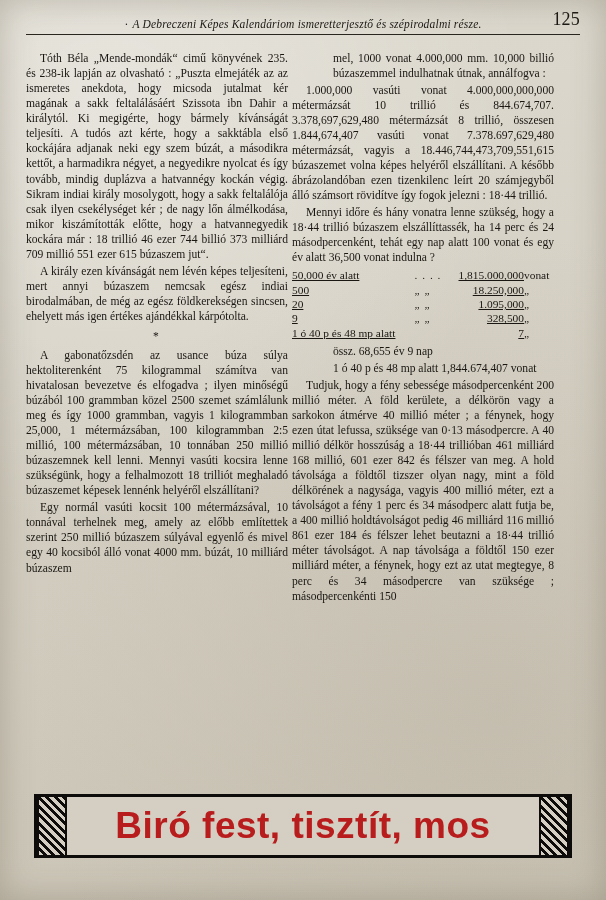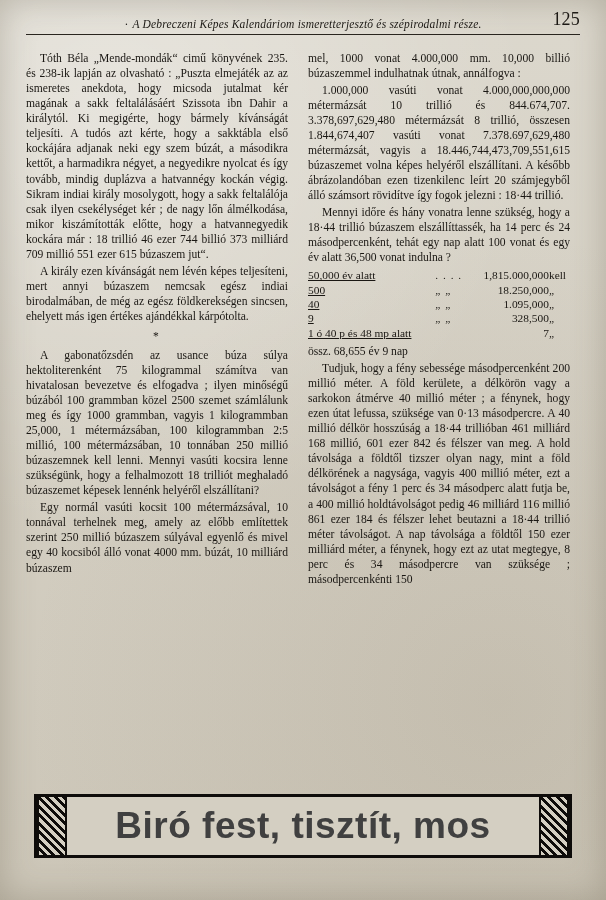--- a/index.html
+++ b/index.html
@@ -84,33 +84,33 @@
     margin-bottom: 14px;
   }
   .byline b {
     font-style: italic;
     font-weight: bold;
   }
 
   
   .cols {
     display: flex;
-    gap: 20px;
+    gap: 4px;
     font-size: 11.6px;
     line-height: 1.30;
     text-align: justify;
   }
   .col {
     width: 262px;
   }
   p {
     margin: 0 0 0.15em 0;
     text-indent: 14px;
   }
-  p.noind { text-indent: 0; }
+  p.noind { text-indent: 0; margin-left: 41px; }
   .sep {
     text-align: center;
     margin: 5px 0 4px 0;
     text-indent: 0;
     letter-spacing: 2px;
   }
 
   
   .numtable {
     margin: 3px 0 4px 0;
@@ -119,21 +119,21 @@
     width: 100%;
     border-collapse: collapse;
   }
   .numtable td {
     padding: 0;
     white-space: nowrap;
     vertical-align: baseline;
   }
   .nt-label { text-align: left; padding-right: 2px; text-decoration: underline; }
   .nt-dots  { text-align: left; letter-spacing: 1px; }
-  .nt-val   { text-align: right; padding-right: 4px; }
+  .nt-val   { text-align: right; padding-right: 4px; text-decoration: underline; }
   .nt-unit  { text-align: left; }
 
   
   .ad {
     position: absolute;
     left: 34px;
     right: 34px;
     bottom: 42px;
     height: 64px;
     background: #0e0c0a;
@@ -146,21 +146,21 @@
   .ad-orn {
     width: 26px;
     background:
       repeating-linear-gradient(45deg, #d4cfc2 0 3px, #0e0c0a 3px 6px);
     border-left: 2px solid #0e0c0a;
     border-right: 2px solid #0e0c0a;
   }
   .ad-text {
     flex: 1;
     background: #d4cfc2;
-    color: #404040;
+    color: #b91c1c;
     display: flex;
     align-items: center;
     justify-content: center;
     font-family: "Liberation Sans", sans-serif;
     font-weight: bold;
     font-size: 37px;
     letter-spacing: 0.5px;
     white-space: nowrap;
     overflow: hidden;
   }
@@ -201,50 +201,51 @@
         <p class="noind">mel, 1000 vonat 4.000,000 mm. 10,000 billió búzaszemmel indulhatnak útnak, annálfogva :</p>
         <p>1.000,000 vasúti vonat 4.000,000,000,000 métermázsát 10 trillió és 844.674,707. 3.378,697,629,480 métermázsát 8 trillió, összesen 1.844,674,407 vasúti vonat 7.378.697,629,480 métermázsát, vagyis a 18.446,744,473,709,551,615 búzaszemet volna képes helyéről elszállítani. A később  ábrázolandóban ezen tizenkilenc leírt 20 számjegyből álló számsort rövidítve így fogok jelezni : 18·44 trillió.</p>
         <p>Mennyi időre és hány vonatra lenne szükség, hogy a 18·44 trillió búzaszem elszállíttassék, ha 14 perc és 24 másodpercenként, tehát egy nap alatt 100 vonat és egy év alatt 36,500 vonat indulna ?</p>
 
         <table class="numtable">
           <tbody>
             <tr>
               <td class="nt-label">50,000 év alatt</td>
               <td class="nt-dots">. . . .</td>
               <td class="nt-val">1,815.000,000</td>
-              <td class="nt-unit">kell</td>
+              <td class="nt-unit">vonat</td>
             </tr>
             <tr>
               <td class="nt-label">500</td>
               <td class="nt-dots">„     „</td>
               <td class="nt-val">18.250,000</td>
               <td class="nt-unit">„</td>
             </tr>
             <tr>
-              <td class="nt-label">40</td>
+              <td class="nt-label">20</td>
               <td class="nt-dots">„     „</td>
               <td class="nt-val">1.095,000</td>
               <td class="nt-unit">„</td>
             </tr>
             <tr>
               <td class="nt-label">9</td>
               <td class="nt-dots">„     „</td>
               <td class="nt-val">328,500</td>
               <td class="nt-unit">„</td>
             </tr>
             <tr>
               <td class="nt-label">1 ó 40 p és 48 mp alatt</td>
               <td class="nt-dots"></td>
               <td class="nt-val">7</td>
               <td class="nt-unit">„</td>
             </tr>
           </tbody>
         </table>
 
         <p class="noind">össz. 68,655 év 9 nap</p>
+        <p class="noind">1 ó 40 p és 48 mp alatt  1,844.674,407 vonat</p>
 
         <p>Tudjuk, hogy a fény sebessége másodpercenként 200 millió méter. A föld kerülete, a délkörön vagy a sarkokon átmérve 40 millió méter ; a fénynek, hogy ezen útat lefussa, szüksége van 0·13 másodpercre. A 40 millió délkör hosszúság a 18·44 trillióban 461 milliárd 168 millió, 601 ezer 842 és félszer van meg. A hold távolsága a földtől tizszer olyan nagy, mint a föld délkörének a nagysága, vagyis 400 millió méter, ezt a távolságot a fény 1 perc és 34 másodperc alatt futja be, a 400 millió holdtávolságot pedig 46 milliárd 116 millió 861 ezer 184 és félszer lehet beutazni a 18·44 trillió méter távolságot. A nap távolsága a földtől 150 ezer milliárd méter, a fénynek, hogy ezt az utat megtegye, 8 perc és 34 másodpercre van szüksége ; másodpercenkénti 150</p>
       </div>
 
     </div>
   </div>
 
   <div class="ad">
     <div class="ad-orn"></div>
     <div class="ad-text">Biró fest, tisztít, mos</div>

